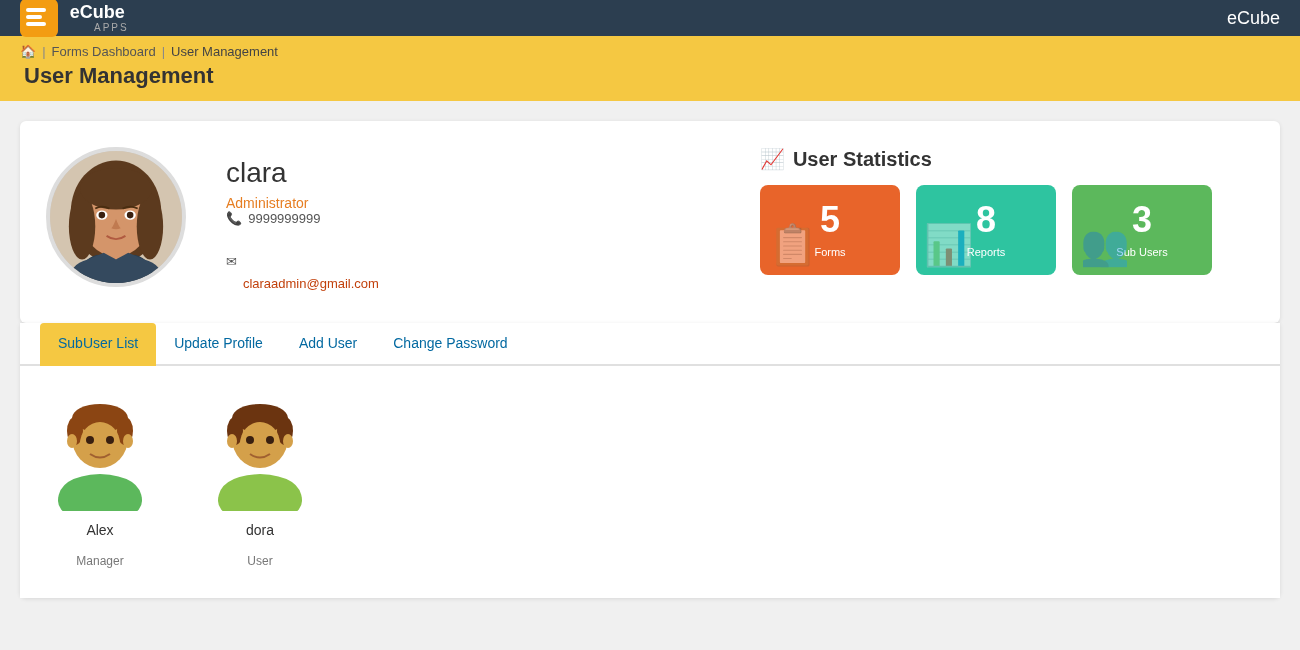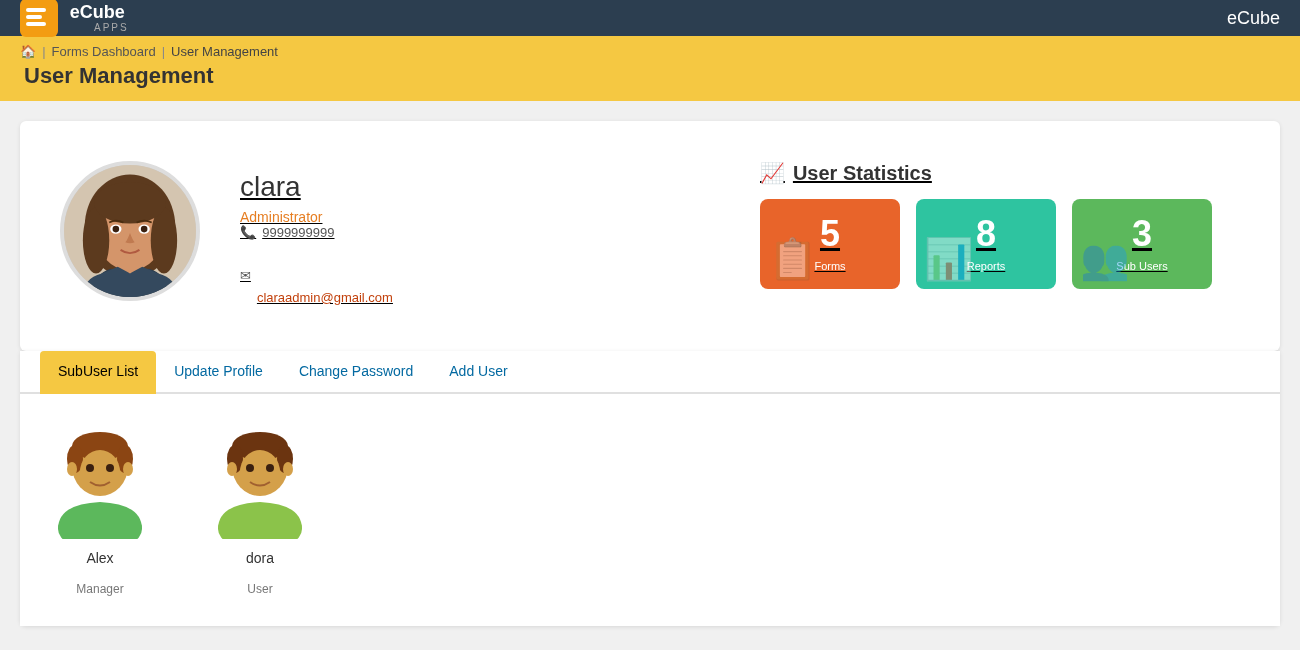--- a/index.html
+++ b/index.html
@@ -70,24 +70,23 @@
 
     
     .main-content {
       padding: 20px;
     }
 
     
     .profile-card {
       background: white;
       border-radius: 6px;
-      padding: 40px;
+      padding: 26px;
       margin-bottom: 0;
       box-shadow: 0 1px 4px rgba(0,0,0,0.1);
-      text-decoration: underline;
     }
     .profile-top {
       display: flex;
       align-items: flex-start;
       gap: 40px;
     }
     .avatar-container {
       width: 140px;
       height: 140px;
       border-radius: 50%;
@@ -193,21 +192,21 @@
     .tab-item {
       padding: 12px 18px;
       font-size: 14px;
       cursor: pointer;
       color: #0369a1;
       border-bottom: 3px solid transparent;
       margin-bottom: -2px;
       font-weight: 500;
     }
     .tab-item.active {
-      color: #000000;
+      color: #0369a1;
       border-bottom: 3px solid #f5c842;
       background: #f5c842;
       border-radius: 4px 4px 0 0;
     }
 
     
     .tab-content {
       background: white;
       padding: 30px;
       min-height: 200px;
@@ -348,22 +347,22 @@
 
         </div>
       </div>
     </div>
   </div>
 
   <div class="tabs-container">
     <div class="tabs-nav">
       <div class="tab-item active">SubUser List</div>
       <div class="tab-item">Update Profile</div>
+      <div class="tab-item">Add User</div>
       <div class="tab-item">Change Password</div>
-      <div class="tab-item">Add User</div>
     </div>
 
     <div class="tab-content">
       <div class="subusers-grid">
 
         <div class="subuser-item">
           <div class="subuser-avatar">
             <svg viewBox="0 0 100 115" xmlns="http://www.w3.org/2000/svg" width="100" height="115">
 
               <ellipse cx="50" cy="105" rx="42" ry="22" fill="#5cb85c"></ellipse>

